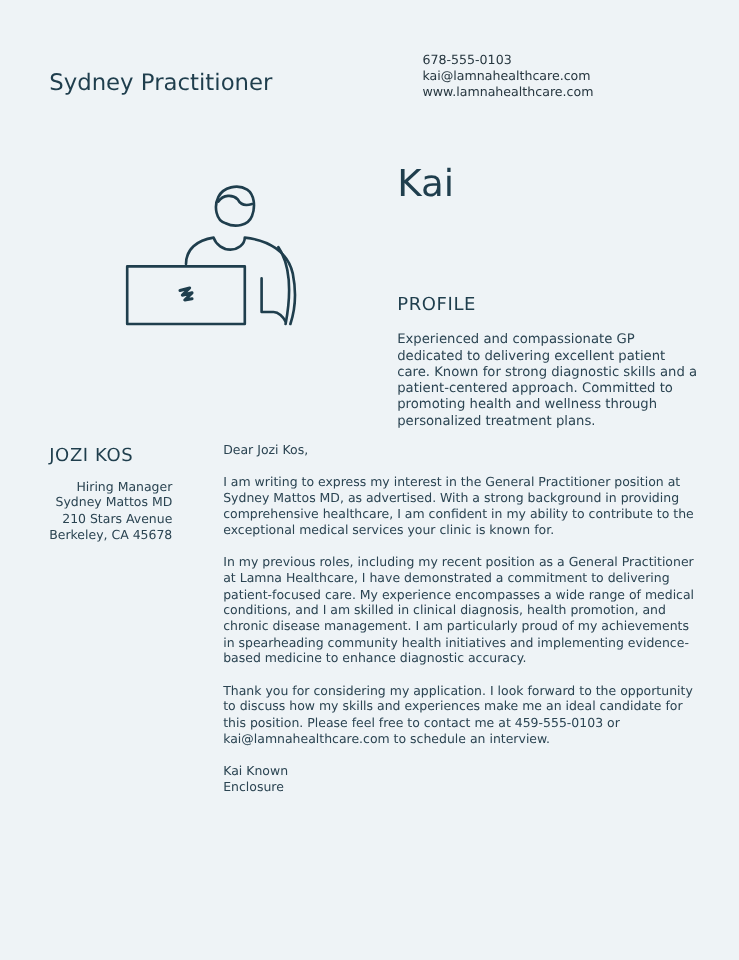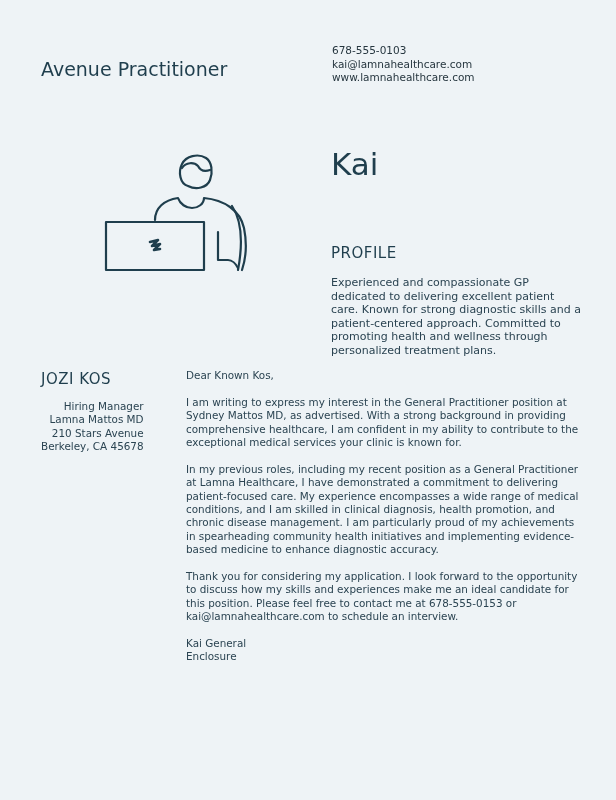--- a/index.html
+++ b/index.html
@@ -10,36 +10,36 @@
     color: #2f3a40;
     position: relative;
   }
   .abs { position: absolute; }
   .job-title {
     left: 41px; top: 58px;
     font-size: 19px; color: #1f3e4d; letter-spacing: 0px;
     font-weight: normal;
   }
   .contact { left: 332px; top: 44px; font-size: 10.5px; line-height: 13.5px; color: #26363f; }
-  .contact div { white-space: nowrap; }
+  .contact div { white-space: nowrap; margin-left: 20px; }
   .illustration { left: 100px; top: 148px; width: 160px; height: 125px; }
-  .name { left: 331px; top: 146px; font-size: 31px; line-height: 36px; color: #1f3e4d; }
+  .name { left: 331px; top: 135px; font-size: 31px; line-height: 36px; color: #1f3e4d; }
   .profile-heading { left: 331px; top: 244px; font-size: 15px; color: #1f3e4d; letter-spacing: 0.5px; }
   .profile-text { left: 331px; top: 276px; width: 250px; font-size: 11px; line-height: 13.6px; color: #2b4452; }
   .recipient-name { left: 41px; top: 370px; font-size: 15px; color: #1f3e4d; letter-spacing: 0.5px; }
   .recipient-lines { left: 41px; top: 400px; font-size: 10.4px; line-height: 13.4px; color: #2b4452; }
   .recipient-lines div { white-space: nowrap; text-align: right; }
   .letter { left: 186px; top: 369px; width: 400px; font-size: 10.4px; line-height: 13.4px; color: #2b4452; }
   .letter p { margin: 0 0 13.4px 0; }
   .letter .sig div { white-space: nowrap; }
 </style>
 </head>
 <body>
 
-<div class="abs job-title">Avenue Practitioner</div>
+<div class="abs job-title">Sydney Practitioner</div>
 
 <div class="abs contact">
   <div>678-555-0103</div>
   <div>kai@lamnahealthcare.com</div>
   <div>www.lamnahealthcare.com</div>
 </div>
 
 <div class="abs illustration">
   <svg width="160" height="125" viewBox="0 0 160 125" fill="none" stroke="#1f3e4d" stroke-width="2.2" stroke-linecap="round" stroke-linejoin="round">
 
@@ -61,27 +61,27 @@
 <div class="abs name">
   <div>Kai</div>
 </div>
 
 <div class="abs profile-heading">PROFILE</div>
 <div class="abs profile-text">Experienced and compassionate GP dedicated to delivering excellent patient care. Known for strong diagnostic skills and a patient-centered approach. Committed to promoting health and wellness through personalized treatment plans.</div>
 
 <div class="abs recipient-name">JOZI KOS</div>
 <div class="abs recipient-lines">
   <div>Hiring Manager</div>
-  <div>Lamna Mattos MD</div>
+  <div>Sydney Mattos MD</div>
   <div>210 Stars Avenue</div>
   <div>Berkeley, CA 45678</div>
 </div>
 
 <div class="abs letter">
-  <p>Dear Known Kos,</p>
+  <p>Dear Jozi Kos,</p>
   <p>I am writing to express my interest in the General Practitioner position at Sydney Mattos MD, as advertised. With a strong background in providing comprehensive healthcare, I am confident in my ability to contribute to the exceptional medical services your clinic is known for.</p>
   <p>In my previous roles, including my recent position as a General Practitioner at Lamna Healthcare, I have demonstrated a commitment to delivering patient-focused care. My experience encompasses a wide range of medical conditions, and I am skilled in clinical diagnosis, health promotion, and chronic disease management. I am particularly proud of my achievements in spearheading community health initiatives and implementing evidence-based medicine to enhance diagnostic accuracy.</p>
-  <p>Thank you for considering my application. I look forward to the opportunity to discuss how my skills and experiences make me an ideal candidate for this position. Please feel free to contact me at 678-555-0153 or kai@lamnahealthcare.com to schedule an interview.</p>
+  <p>Thank you for considering my application. I look forward to the opportunity to discuss how my skills and experiences make me an ideal candidate for this position. Please feel free to contact me at 459-555-0103 or kai@lamnahealthcare.com to schedule an interview.</p>
   <div class="sig">
-    <div>Kai General</div>
+    <div>Kai Known</div>
     <div>Enclosure</div>
   </div>
 </div>
 
 </body></html>

